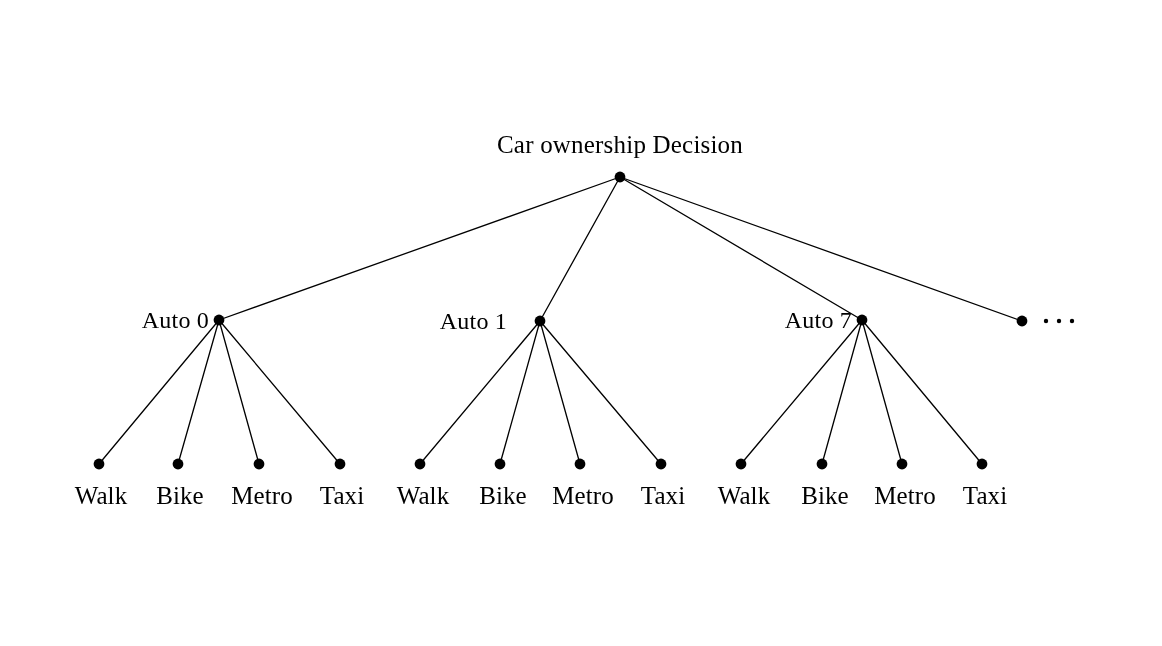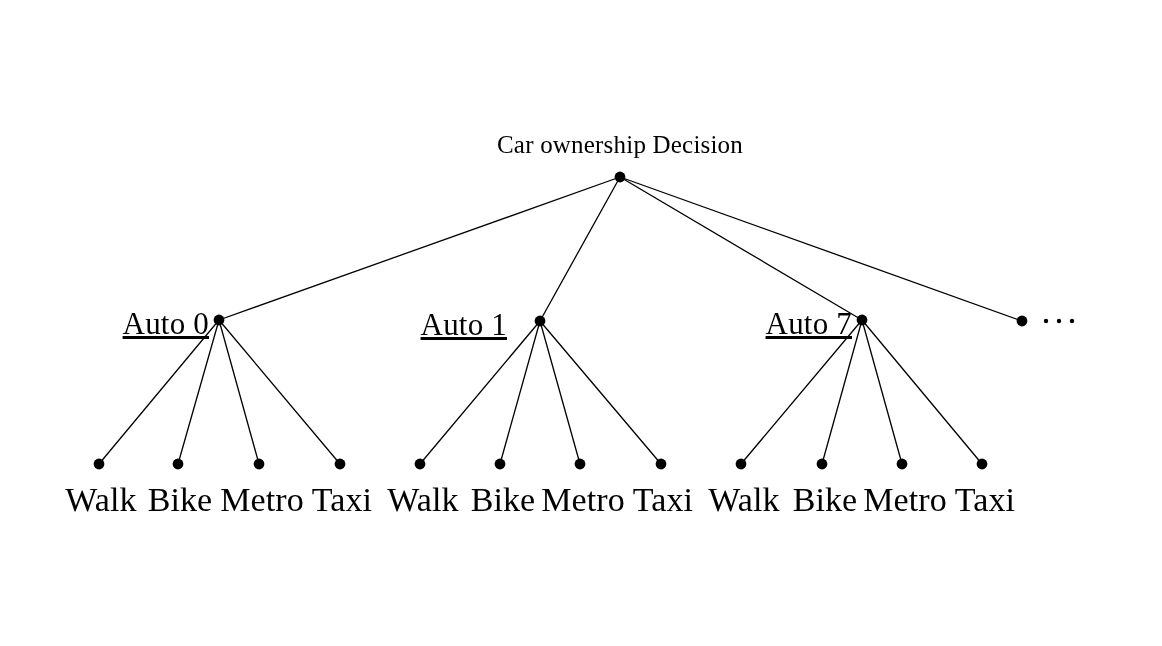--- a/index.html
+++ b/index.html
@@ -35,26 +35,25 @@
     font-family: "Liberation Serif", "DejaVu Serif", serif;
     color: #000000;
     line-height: 1;
     -webkit-font-smoothing: antialiased;
   }
   .lbl-title {
     font-size: 25px;
     letter-spacing: 0.2px;
   }
   .lbl-branch {
-    font-size: 31px;
+    font-size: 24px;
     letter-spacing: 0.2px;
-    text-decoration: underline;
   }
   .lbl-leaf {
-    font-size: 34px;
+    font-size: 25px;
     letter-spacing: 0.1px;
   }
   .lbl-caption {
     font-size: 21px;
     letter-spacing: 0.2px;
   }
   .centered-x {
     transform: translateX(-50%);
   }
   .right-x {

